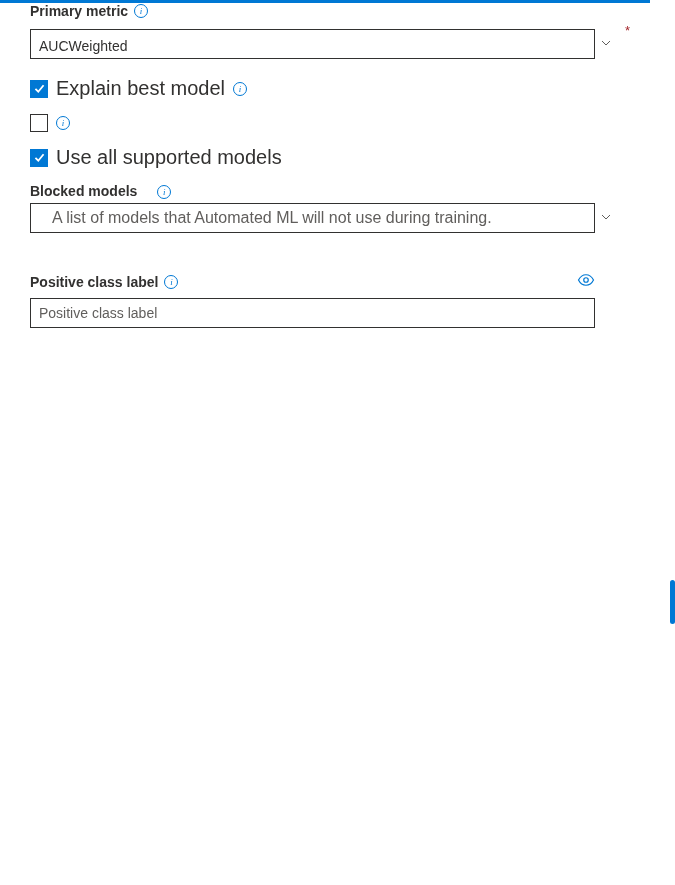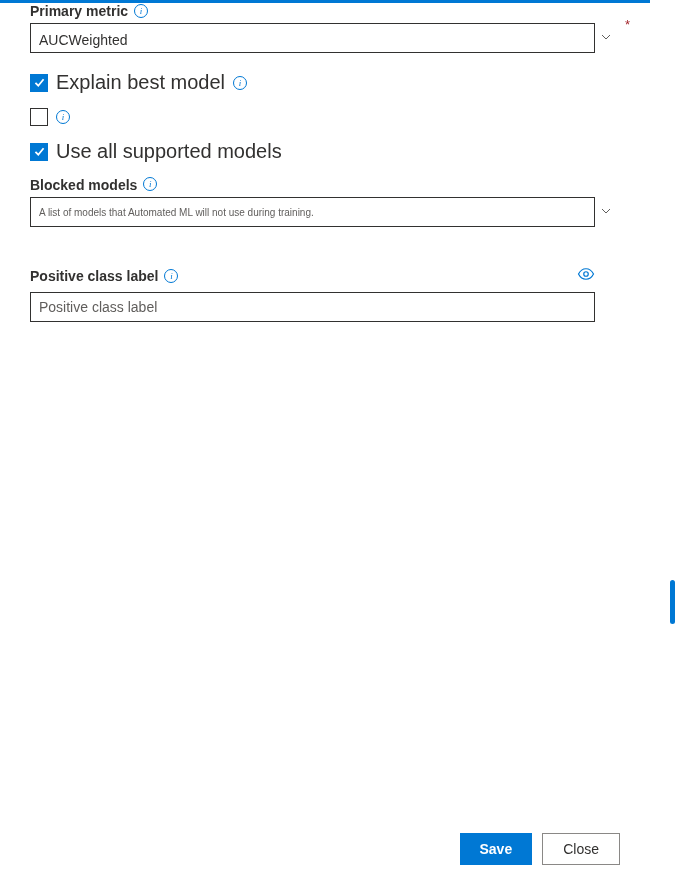--- a/index.html
+++ b/index.html
@@ -49,21 +49,21 @@
     }
     .content {
       flex: 1;
       padding: 0 30px;
       overflow-y: auto;
     }
     .field-label-row {
       display: flex;
       align-items: center;
       gap: 6px;
-      margin-bottom: 4px;
+      margin-bottom: 10px;
     }
     .field-label {
       font-weight: 600;
       font-size: 14px;
       color: #323130;
     }
     .info-icon {
       width: 14px;
       height: 14px;
       border: 1px solid #0078d4;
@@ -135,31 +135,31 @@
     .checkbox.checked svg {
       width: 13px;
       height: 13px;
     }
     .checkbox-label {
       font-size: 20px;
       color: #323130;
     }
     .section-label-row {
       display: flex;
-      align-items: flex-start;
-      gap: 6px;
+      align-items: flex-end;
+      gap: 20px;
       margin-top: 4px;
       margin-bottom: 4px;
     }
     .blocked-select {
       width: 565px;
       height: 30px;
       border: 1px solid #323130;
-      padding: 0 30px 0 8px;
-      font-size: 10px;
+      padding: 0 30px 0 21px;
+      font-size: 16px;
       display: flex;
       align-items: center;
       cursor: pointer;
       background: #ffffff;
       color: #605e5c;
       margin-bottom: 38px;
     }
     .positive-label-header {
       display: flex;
       align-items: center;
@@ -302,20 +302,16 @@
         <svg viewBox="0 0 24 24" fill="none" stroke="currentColor" stroke-width="1.6">
           <path d="M2 12s3.5-7 10-7 10 7 10 7-3.5 7-10 7S2 12 2 12z"></path>
           <circle cx="12" cy="12" r="3"></circle>
         </svg>
       </span>
     </div>
     <input type="text" class="text-input" placeholder="Positive class label" style="">
 
   </div>
 
-  <div class="footer">
-    <button class="btn btn-primary">Save</button>
-    <button class="btn btn-secondary">Close</button>
-  </div>
 
 </div>
 
 <div class="scroll-indicator"></div>
 
 </body></html>

